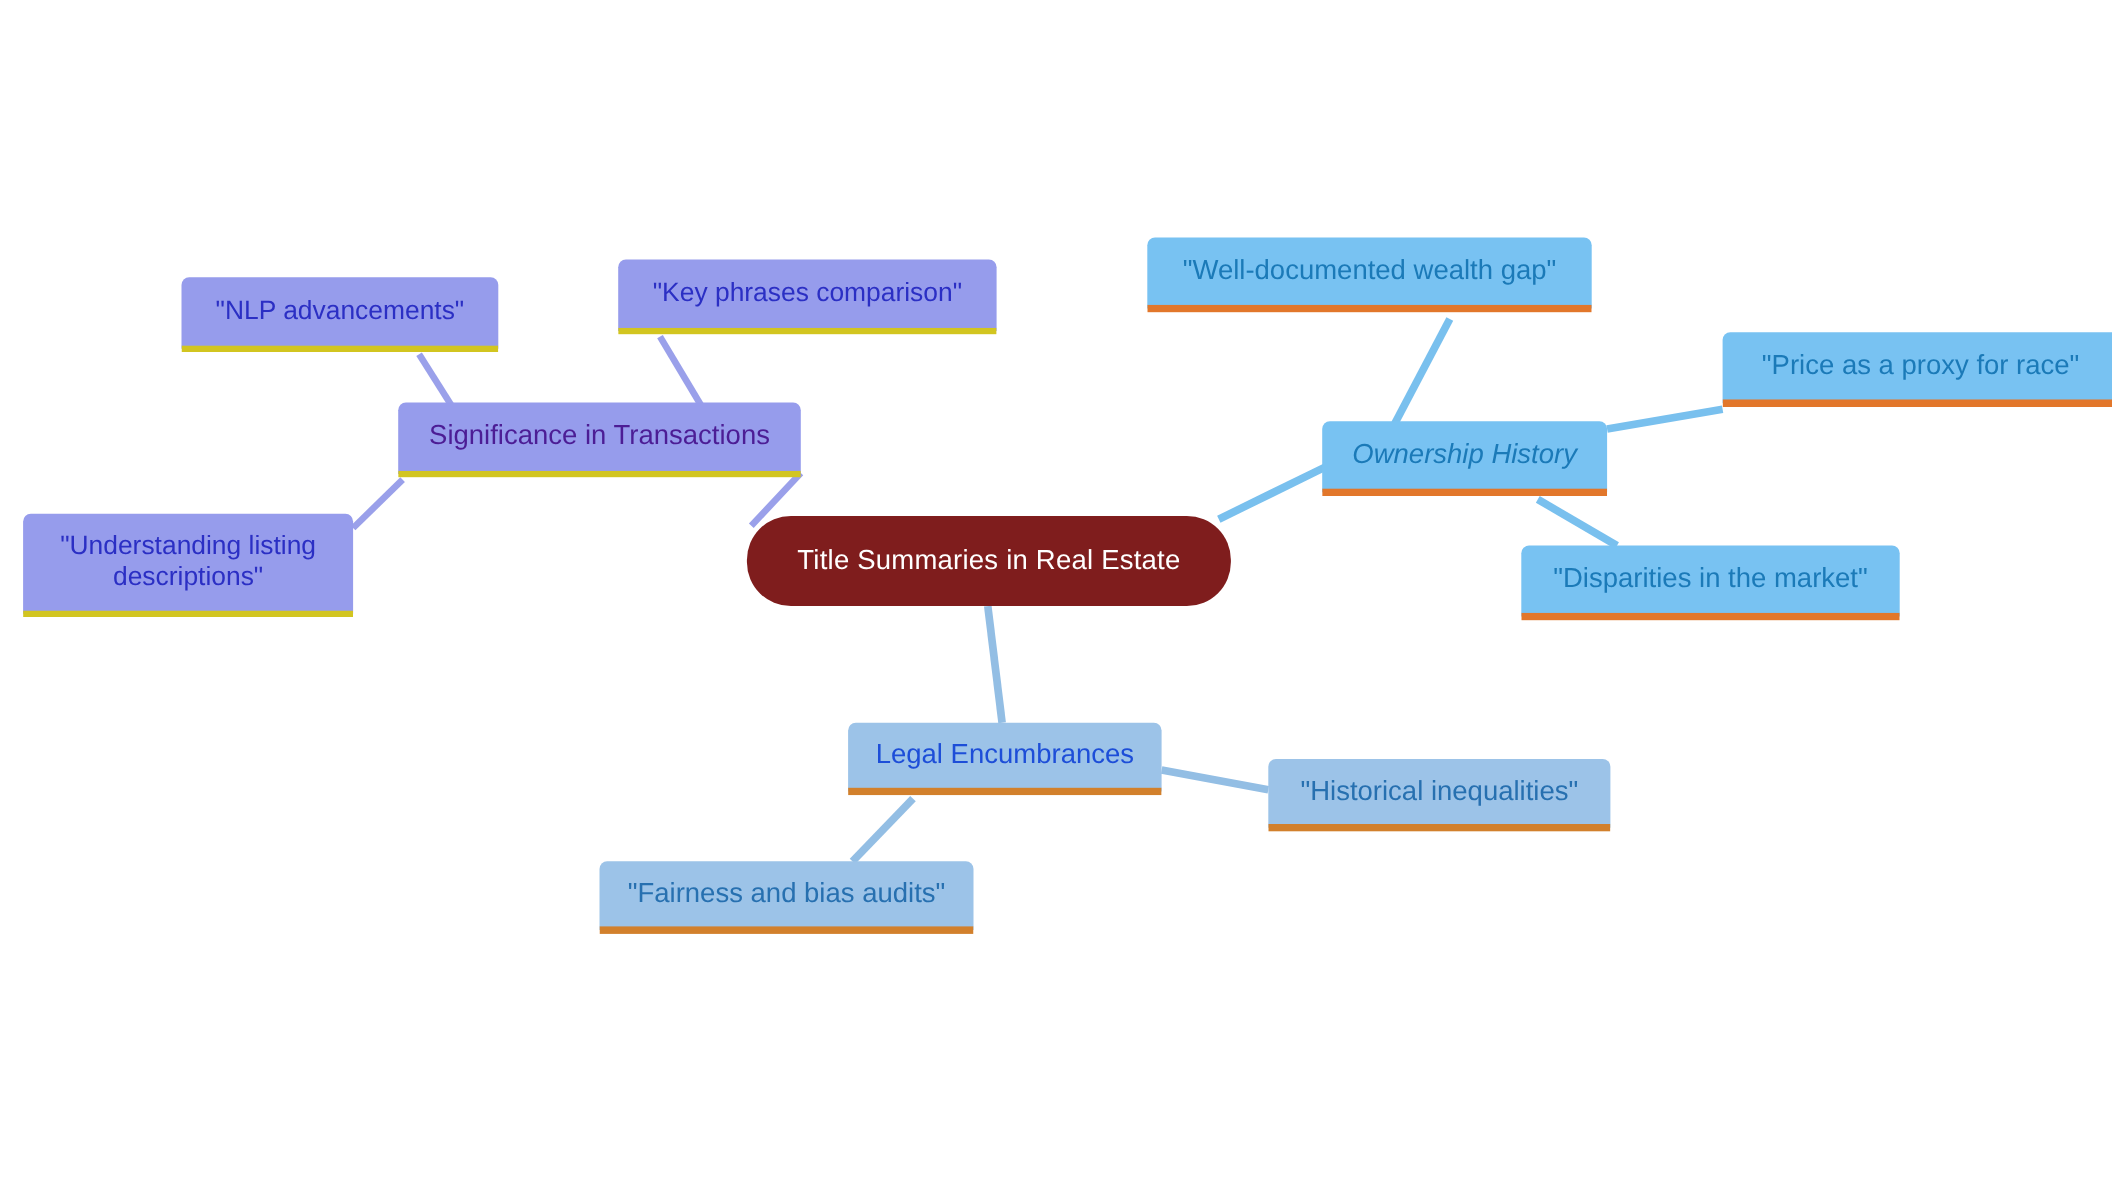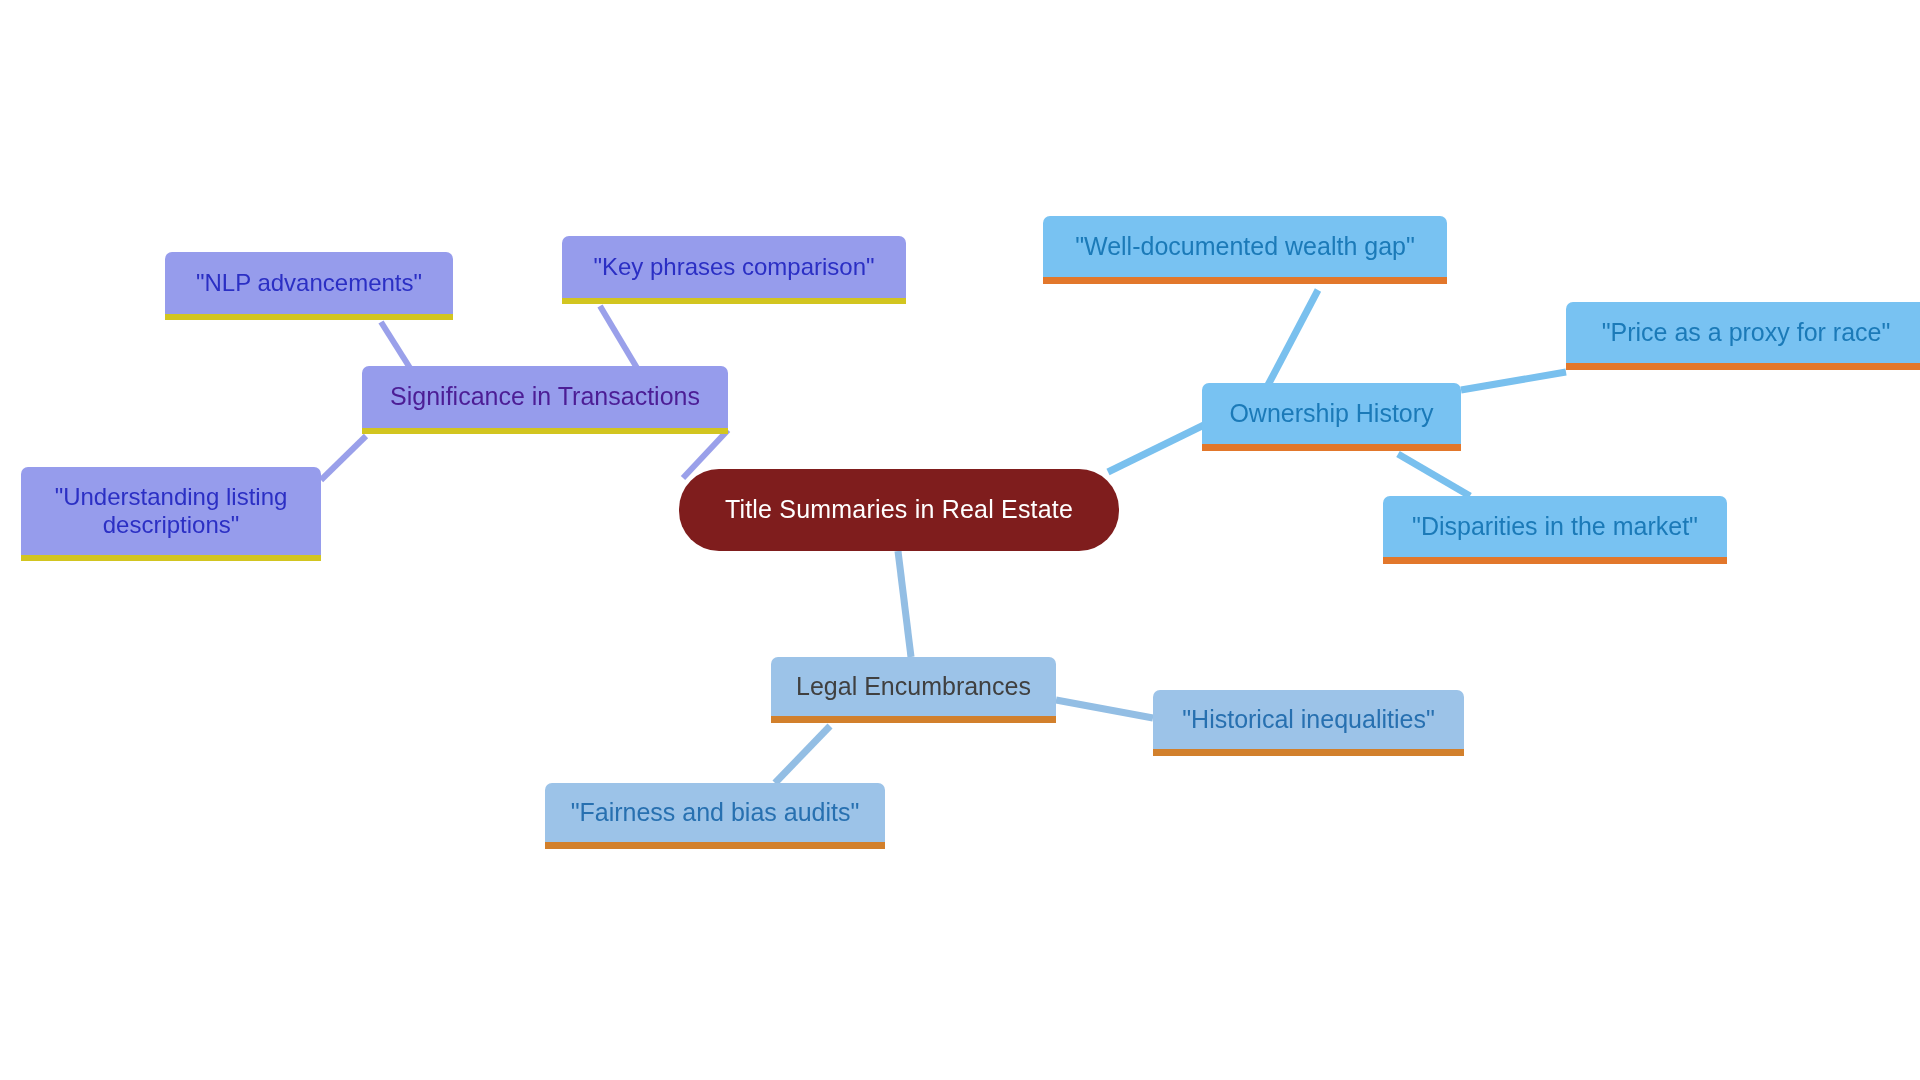--- a/index.html
+++ b/index.html
@@ -72,22 +72,22 @@
       <line x1="898" y1="551" x2="911" y2="657" stroke="#93BEE4" stroke-width="7" class="edge-line"></line>
       <line x1="1056" y1="700" x2="1153" y2="718" stroke="#93BEE4" stroke-width="7" class="edge-line"></line>
       <line x1="830" y1="726" x2="775" y2="783" stroke="#93BEE4" stroke-width="7" class="edge-line"></line>
     </svg>
   <div id="node-layer">
       <div class="node node-branch" style="left: 362px; top: 366px; width: 366px; height: 68px; font-size: 25px; background: rgb(150, 156, 236); color: #4c1d95; border-bottom: 6px solid rgb(210, 197, 32);"><span class="node-label">Significance in Transactions</span></div>
       <div class="node node-branch" style="left: 165px; top: 252px; width: 288px; height: 68px; font-size: 24px; background: rgb(150, 156, 236); color: rgb(43, 47, 196); border-bottom: 6px solid rgb(210, 197, 32);"><span class="node-label">"NLP advancements"</span></div>
       <div class="node node-branch" style="left: 562px; top: 236px; width: 344px; height: 68px; font-size: 24px; background: rgb(150, 156, 236); color: rgb(43, 47, 196); border-bottom: 6px solid rgb(210, 197, 32);"><span class="node-label">"Key phrases comparison"</span></div>
       <div class="node node-branch" style="left: 21px; top: 467px; width: 300px; height: 94px; font-size: 24px; background: rgb(150, 156, 236); color: rgb(43, 47, 196); border-bottom: 6px solid rgb(210, 197, 32);"><span class="node-label">"Understanding listing
 descriptions"</span></div>
-      <div class="node node-branch" style="left: 1202px; top: 383px; width: 259px; height: 68px; font-size: 25px; background: rgb(120, 194, 242); color: rgb(27, 122, 184); border-bottom: 7px solid rgb(226, 119, 43);"><span class="node-label">Ownership History</span></div>
+      <div class="node node-branch" style="left: 1202px; top: 383px; width: 259px; height: 68px; font-size: 25px; background: rgb(120, 194, 242); color: rgb(27, 122, 184); border-bottom: 7px solid rgb(226, 119, 43); font-style: italic;"><span class="node-label">Ownership History</span></div>
       <div class="node node-branch" style="left: 1043px; top: 216px; width: 404px; height: 68px; font-size: 25px; background: rgb(120, 194, 242); color: rgb(27, 122, 184); border-bottom: 7px solid rgb(226, 119, 43);"><span class="node-label">"Well-documented wealth gap"</span></div>
       <div class="node node-branch" style="left: 1566px; top: 302px; width: 360px; height: 68px; font-size: 25px; background: rgb(120, 194, 242); color: rgb(27, 122, 184); border-bottom: 7px solid rgb(226, 119, 43);"><span class="node-label">"Price as a proxy for race"</span></div>
       <div class="node node-branch" style="left: 1383px; top: 496px; width: 344px; height: 68px; font-size: 25px; background: rgb(120, 194, 242); color: rgb(27, 122, 184); border-bottom: 7px solid rgb(226, 119, 43);"><span class="node-label">"Disparities in the market"</span></div>
-      <div class="node node-branch" style="left: 771px; top: 657px; width: 285px; height: 66px; font-size: 25px; background: rgb(156, 195, 232); color: #404040; border-bottom: 7px solid rgb(210, 128, 44);"><span class="node-label">Legal Encumbrances</span></div>
+      <div class="node node-branch" style="left: 771px; top: 657px; width: 285px; height: 66px; font-size: 25px; background: rgb(156, 195, 232); color: #1d4ed8; border-bottom: 7px solid rgb(210, 128, 44);"><span class="node-label">Legal Encumbrances</span></div>
       <div class="node node-branch" style="left: 1153px; top: 690px; width: 311px; height: 66px; font-size: 25px; background: rgb(156, 195, 232); color: rgb(39, 112, 176); border-bottom: 7px solid rgb(210, 128, 44);"><span class="node-label">"Historical inequalities"</span></div>
       <div class="node node-branch" style="left: 545px; top: 783px; width: 340px; height: 66px; font-size: 25px; background: rgb(156, 195, 232); color: rgb(39, 112, 176); border-bottom: 7px solid rgb(210, 128, 44);"><span class="node-label">"Fairness and bias audits"</span></div>
       <div class="node node-root" style="left: 679px; top: 469px; width: 440px; height: 82px; font-size: 25px; background: #7f1d1d; color: rgb(255, 255, 255);"><span class="node-label">Title Summaries in Real Estate</span></div>
     </div>
 </div>
 
 </body></html>

